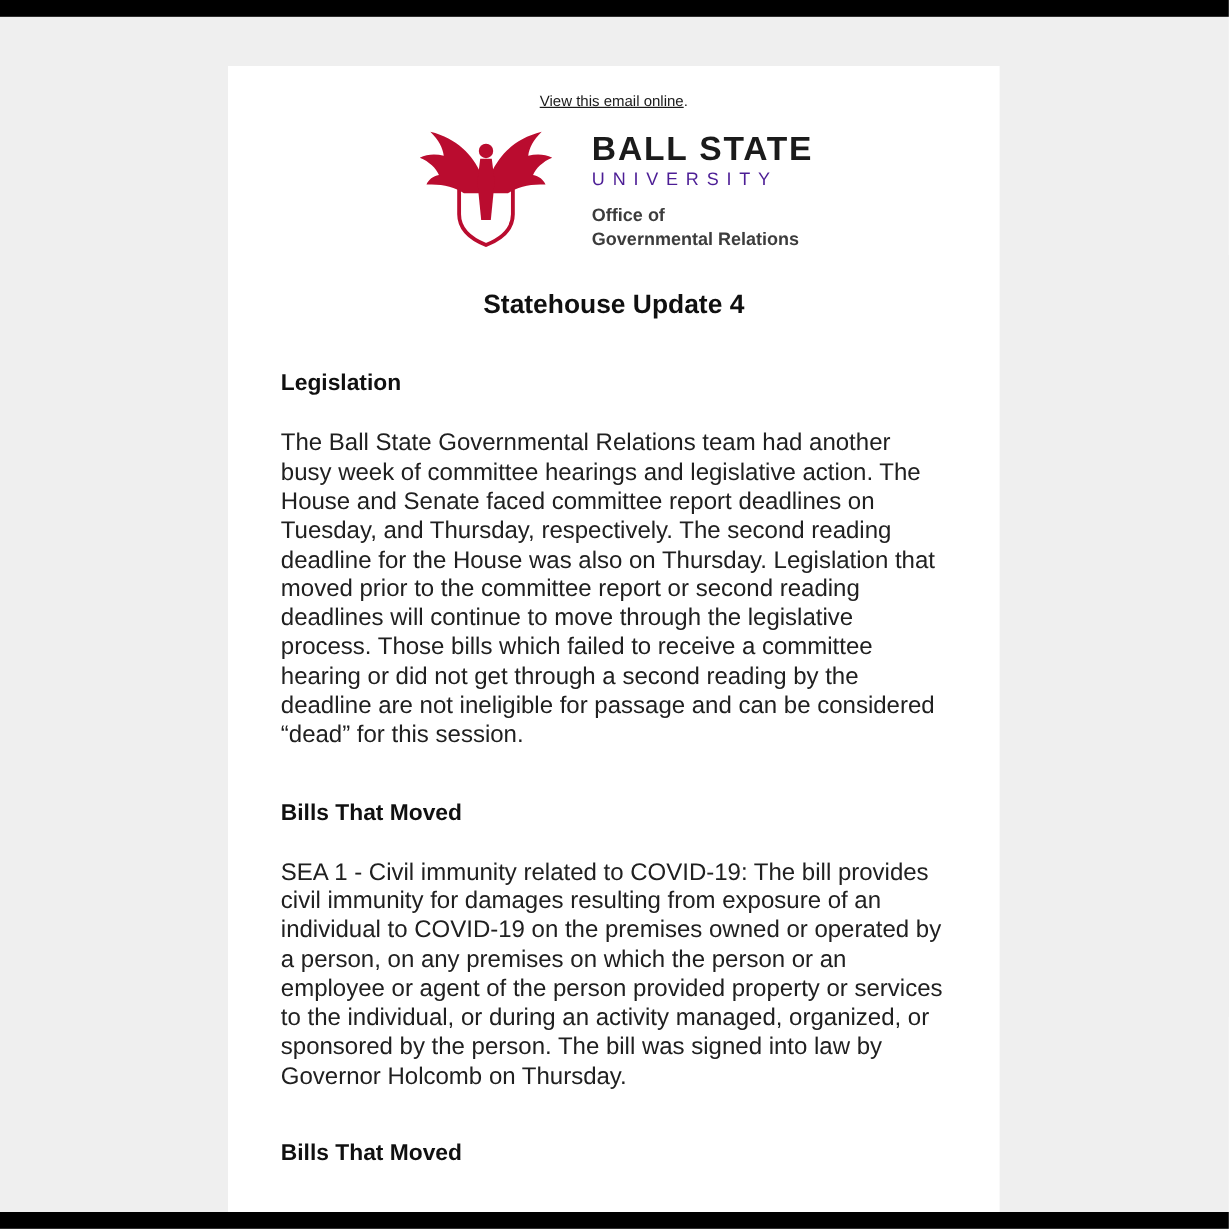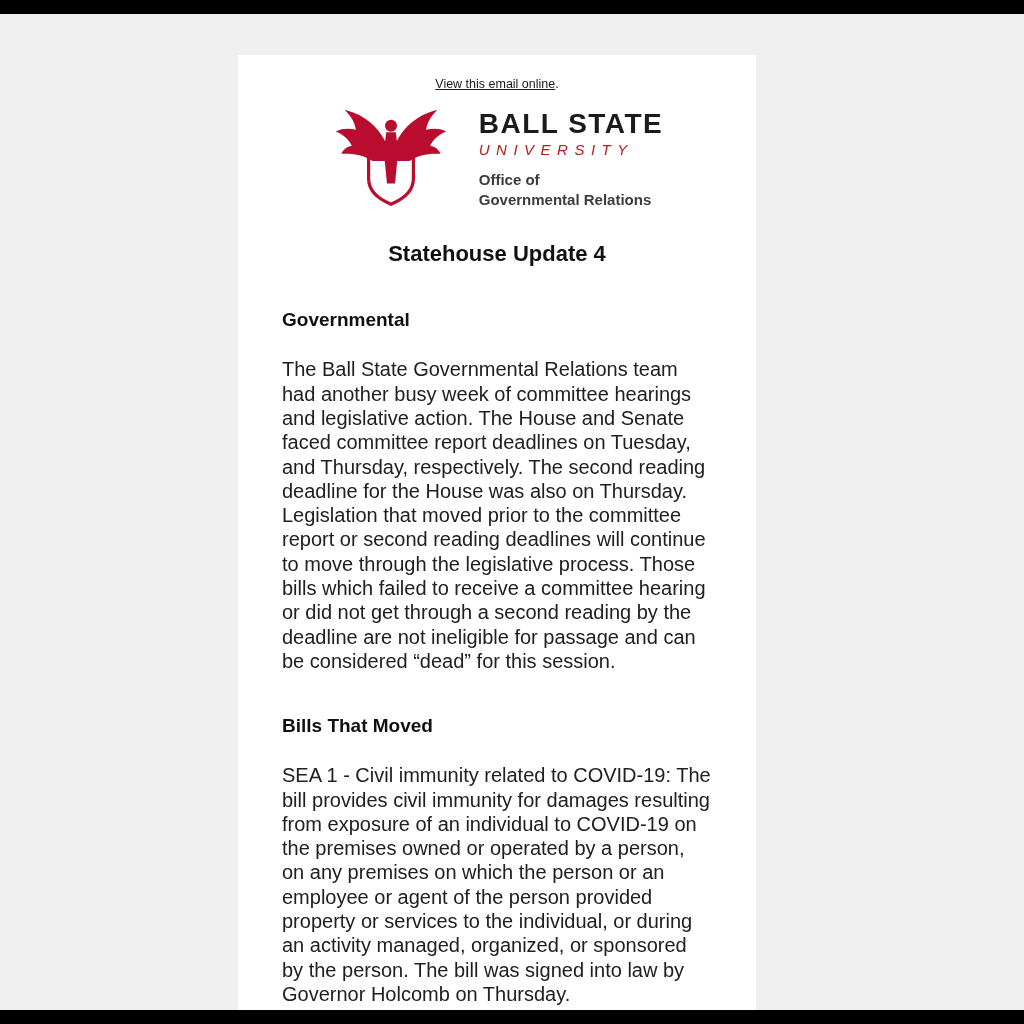--- a/index.html
+++ b/index.html
@@ -20,26 +20,25 @@
     background: #000;
     z-index: 5;
   }
   .bar.top { top: 0; }
   .bar.bottom { bottom: 0; }
 
   .card {
     position: absolute;
     left: 190px;
     top: 55px;
-    width: 518px;
+    width: 643px;
     height: 969px;
     background: #ffffff;
     padding: 0 44px;
     overflow: hidden;
-    margin-left: 48px;
   }
 
   .view-online {
     text-align: center;
     padding-top: 22px;
     font-size: 12.5px;
     color: #1a1a1a;
   }
   .view-online a {
     color: #1a1a1a;
@@ -59,23 +58,22 @@
   .brand1 {
     font-size: 28px;
     font-weight: bold;
     letter-spacing: 1.5px;
     color: #1b1b1b;
     line-height: 1.05;
   }
   .brand2 {
     font-size: 15px;
     letter-spacing: 6.5px;
-    color: #b91c1c;
+    color: #4c1d95;
     margin-top: 3px;
-    font-style: italic;
   }
   .dept {
     margin-top: 12px;
     font-size: 15px;
     font-weight: bold;
     color: #3c3c3c;
     line-height: 1.3;
   }
 
   h1.title {
@@ -130,21 +128,21 @@
       <div class="dept">
         <div>Office of</div>
         <div>Governmental Relations</div>
       </div>
     </div>
   </div>
 
   <h1 class="title">Statehouse Update 4</h1>
 
   <section>
-    <h2 class="section-heading">Governmental</h2>
+    <h2 class="section-heading">Legislation</h2>
     <p class="body-text">The Ball State Governmental Relations team had another busy week of committee hearings and legislative action. The House and Senate faced committee report deadlines on Tuesday, and Thursday, respectively. The second reading deadline for the House was also on Thursday. Legislation that moved prior to the committee report or second reading deadlines will continue to move through the legislative process. Those bills which failed to receive a committee hearing or did not get through a second reading by the deadline are not ineligible for passage and can be considered “dead” for this session.</p>
   </section>
 
   <section>
     <h2 class="section-heading">Bills That Moved</h2>
     <p class="body-text">SEA 1 - Civil immunity related to COVID-19: The bill provides civil immunity for damages resulting from exposure of an individual to COVID-19 on the premises owned or operated by a person, on any premises on which the person or an employee or agent of the person provided property or services to the individual, or during an activity managed, organized, or sponsored by the person. The bill was signed into law by Governor Holcomb on Thursday.</p>
   </section>
 
   <section>
     <h2 class="section-heading">Bills That Moved</h2>

